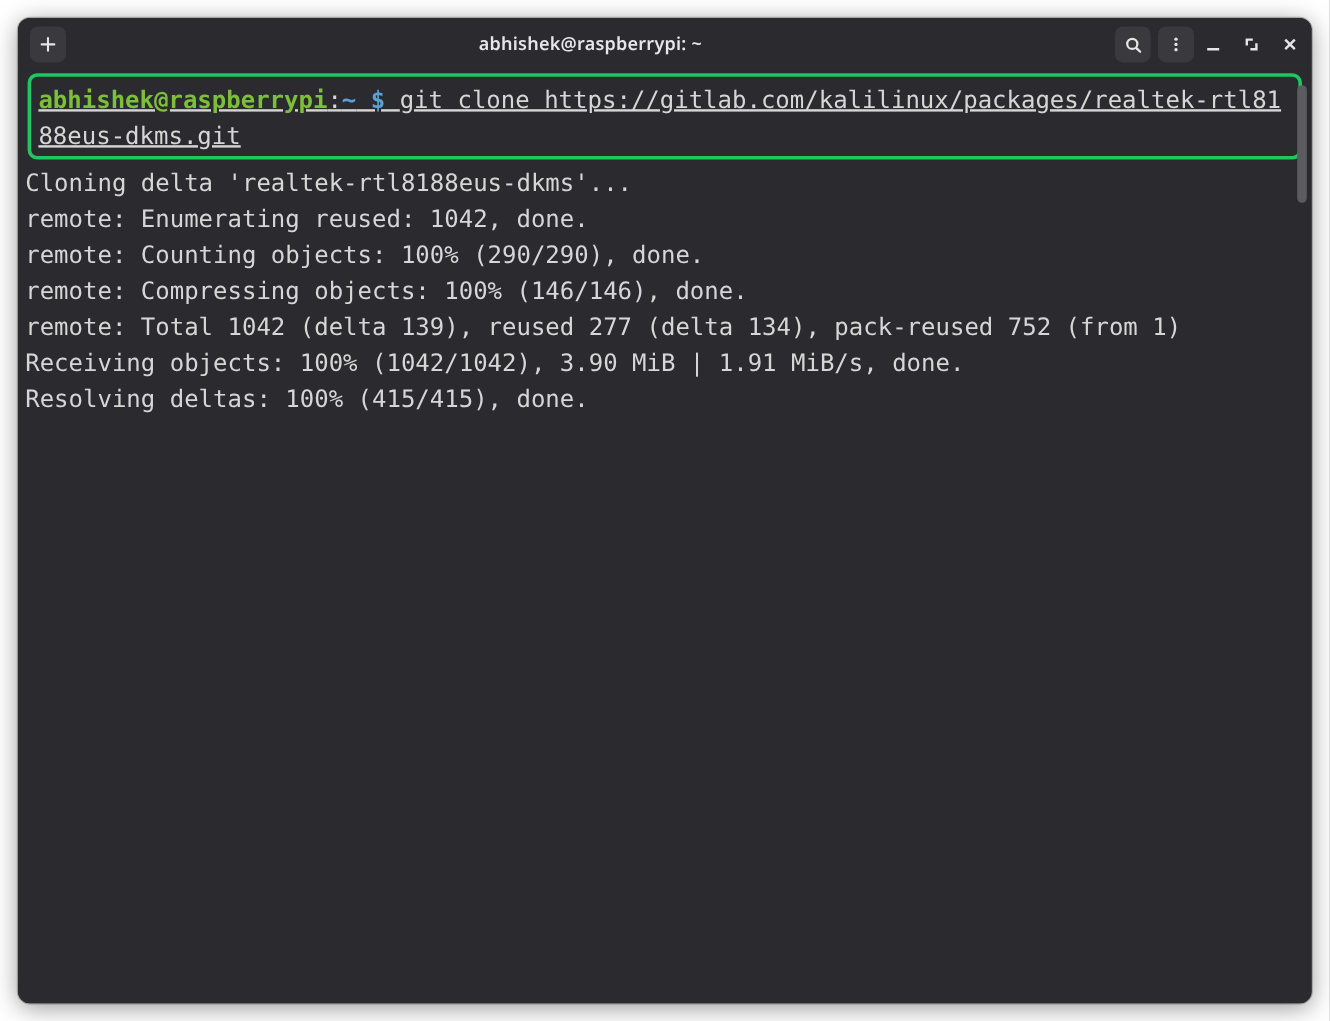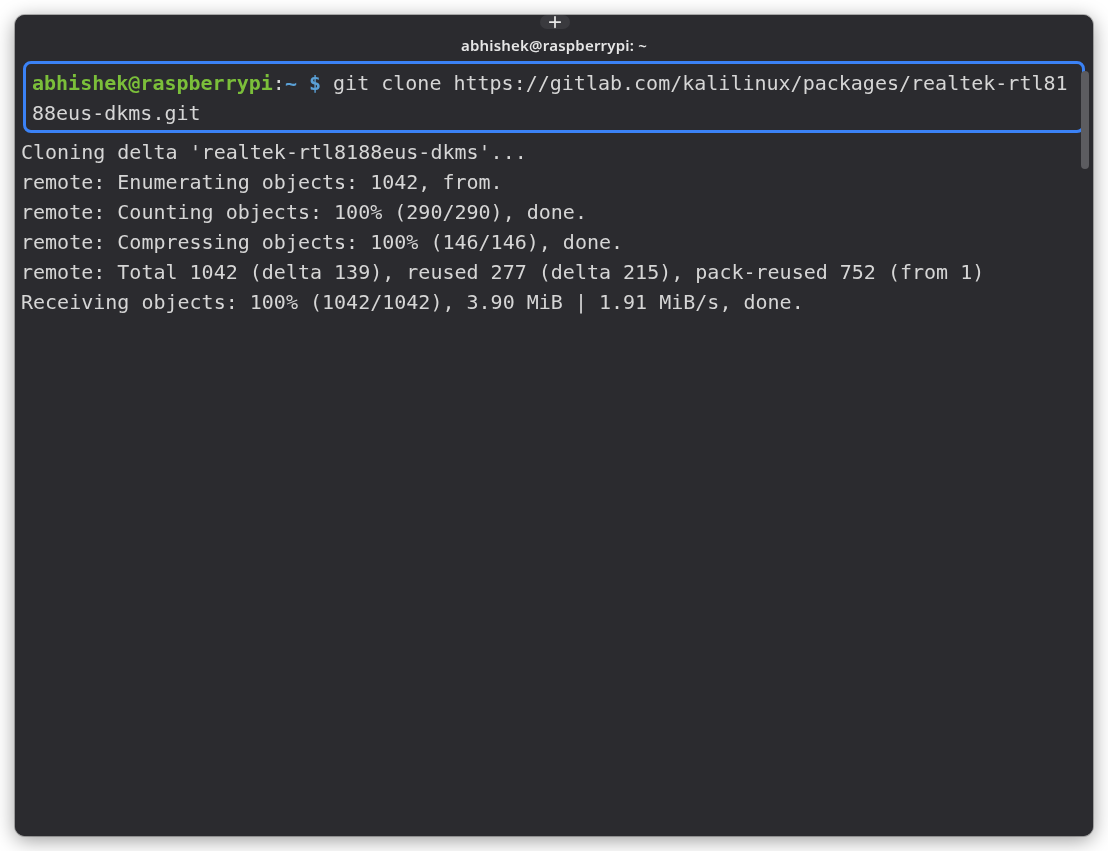--- a/index.html
+++ b/index.html
@@ -13,21 +13,20 @@
     box-shadow:0 0 0 1px #00000040, 0 4px 20px rgba(0,0,0,.4);
     overflow:hidden;
   }
   .titlebar{
     height:44px;
     display:flex;
     align-items:center;
     background:#2b2b2f;
     padding:0 8px;
     gap:6px;
-    flex-direction:column;
   }
   .tb-btn{
     width:28px;height:28px;
     display:flex;align-items:center;justify-content:center;
     color:#e6e6e6;border-radius:6px;font-size:17px;
     cursor:pointer;
   }
   .tb-btn.box{background:#3a3a3e;width:30px;height:30px;border-radius:7px;}
   .tb-btn.box.left-pad{margin-left:2px;}
   .tb-title{
@@ -46,24 +45,25 @@
     font:20px/30px "DejaVu Sans Mono","Liberation Mono",monospace;
     color:#d6d6d6;
     overflow:hidden;
   }
   .scrollbar{
     position:absolute;right:4px;top:56px;width:8px;height:98px;
     background:#5c5c60;border-radius:4px;
   }
 
   .highlight-box{
-    border:3px solid #3b82f6;
+    border:3px solid #22c55e;
     border-radius:8px;
     padding:4px 6px 2px 6px;
     margin:2px 2px 4px 2px;
+    text-decoration:underline;
   }
   .line{white-space:pre-wrap;word-break:break-all;}
   .prompt-user{color:#7bbf3a;font-weight:bold;}
   .prompt-colon{color:#d6d6d6;}
   .prompt-path{color:#5aa0d6;font-weight:bold;}
   .prompt-dollar{color:#5aa0d6;font-weight:bold;}
   .cmd{color:#d6d6d6;}
   .out{color:#d6d6d6;}
   .indent{padding-left:0;}
 </style>
@@ -112,25 +112,26 @@
   </div>
 
   <div class="term">
 
     <div class="highlight-box">
       <div class="line"><span class="prompt-user">abhishek@raspberrypi</span><span class="prompt-colon">:</span><span class="prompt-path">~</span><span class="prompt-dollar"> $ </span><span class="cmd">git clone https://gitlab.com/kalilinux/packages/realtek-rtl8188eus-dkms.git</span></div>
     </div>
 
     <div class="indent">
       <div class="line out">Cloning delta 'realtek-rtl8188eus-dkms'...</div>
-      <div class="line out">remote: Enumerating objects: 1042, from.</div>
+      <div class="line out">remote: Enumerating reused: 1042, done.</div>
       <div class="line out">remote: Counting objects: 100% (290/290), done.</div>
       <div class="line out">remote: Compressing objects: 100% (146/146), done.</div>
-      <div class="line out">remote: Total 1042 (delta 139), reused 277 (delta 215), pack-reused 752 (from 1)</div>
+      <div class="line out">remote: Total 1042 (delta 139), reused 277 (delta 134), pack-reused 752 (from 1)</div>
       <div class="line out">Receiving objects: 100% (1042/1042), 3.90 MiB | 1.91 MiB/s, done.</div>
+      <div class="line out">Resolving deltas: 100% (415/415), done.</div>
     </div>
 
 
   </div>
 
   <div class="scrollbar"></div>
 
 </div>
 
 </body></html>

